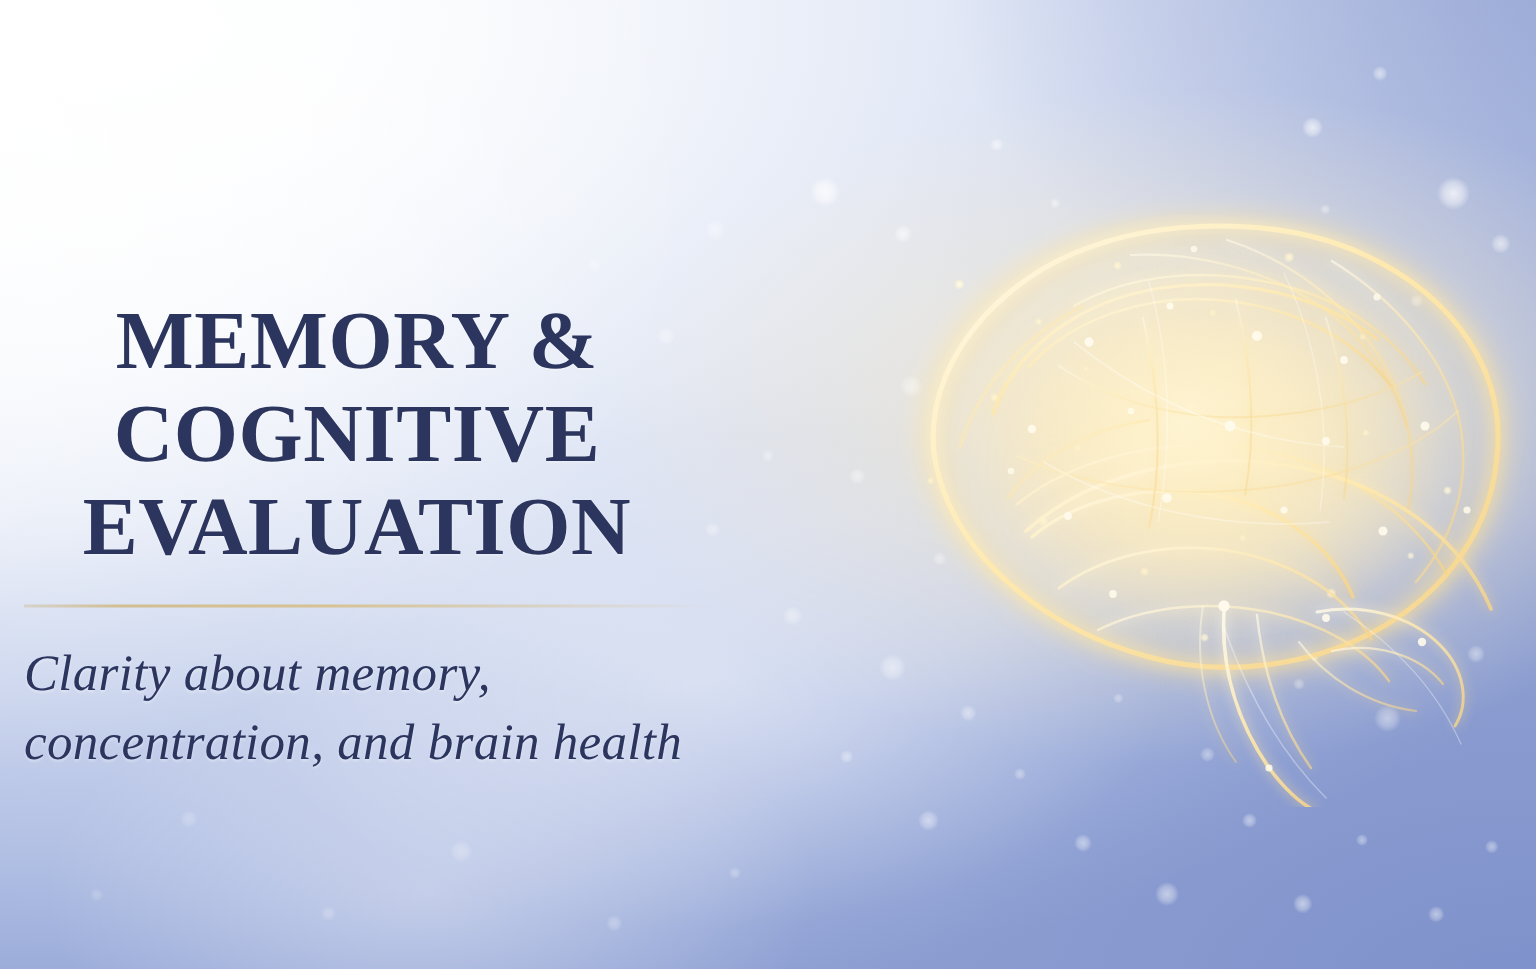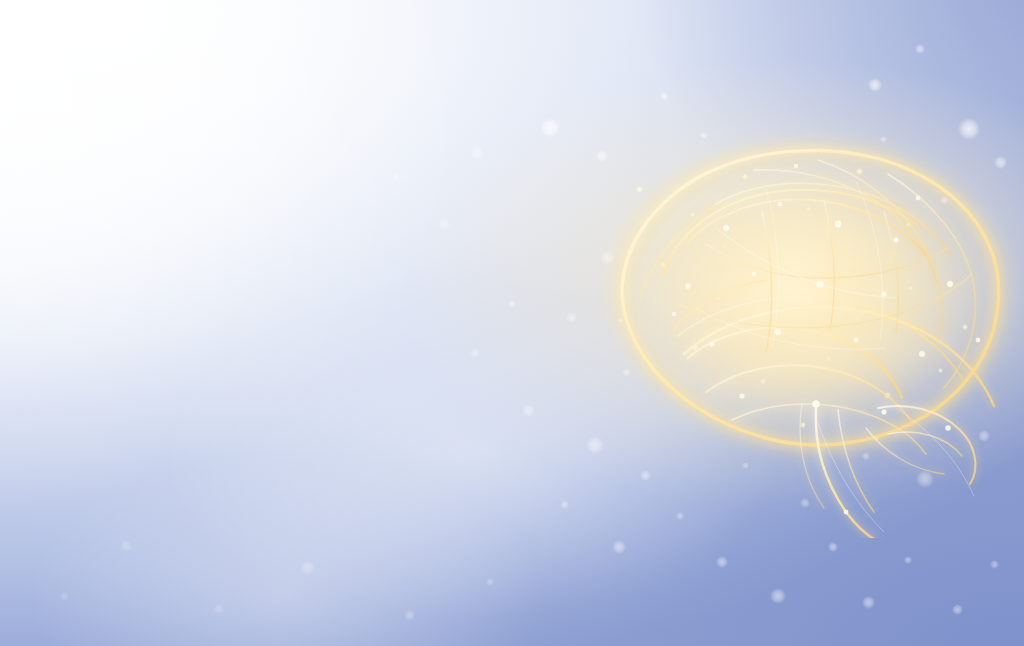--- a/index.html
+++ b/index.html
@@ -296,13 +296,29 @@
         <circle cx="318" cy="304" r="2.6" opacity=".9"></circle>
         <circle cx="382" cy="320" r="2.8" opacity=".9"></circle>
         <circle cx="280" cy="404" r="2.4" opacity=".85"></circle>
         <circle cx="108" cy="206" r="2.2" opacity=".82"></circle>
         <circle cx="230" cy="58" r="2.2" opacity=".8"></circle>
         <circle cx="352" cy="90" r="2.4" opacity=".82"></circle>
       </g>
     </svg>
   </div>
 
+  <div id="content">
+
+    <h1 id="headline">
+      <span class="hl">MEMORY &amp;</span>
+      <span class="hl">COGNITIVE</span>
+      <span class="hl">EVALUATION</span>
+    </h1>
+
+    <div id="divider"></div>
+
+    <p id="subtitle">
+      <span class="sl">Clarity about memory,</span>
+      <span class="sl">concentration, and brain health</span>
+    </p>
+
+  </div>
 </div>
 
 </body></html>

